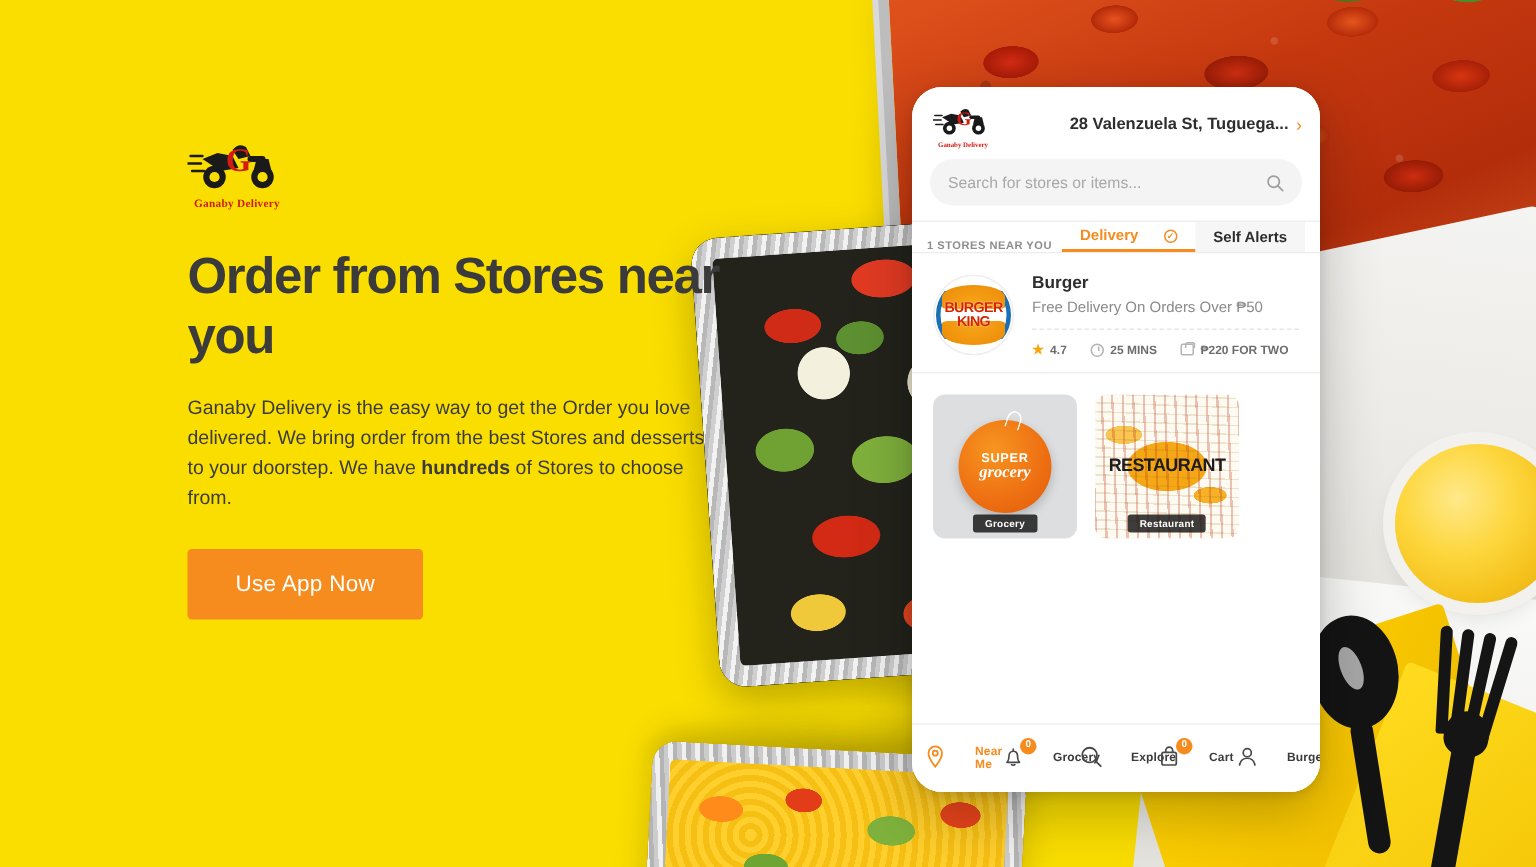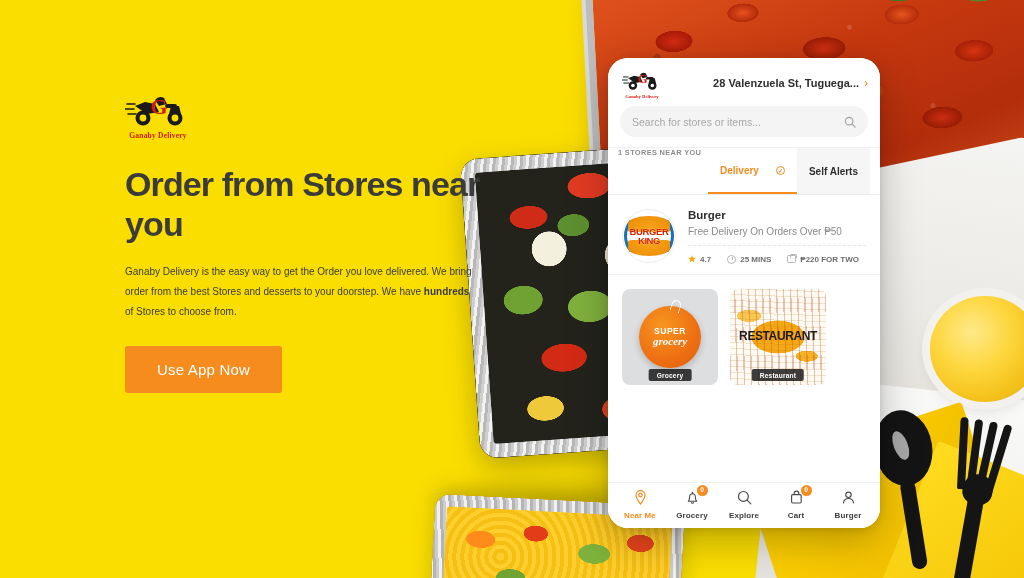--- a/index.html
+++ b/index.html
@@ -206,21 +206,21 @@
     color: #d21b12; letter-spacing: .2px;
     font-family: "Liberation Serif", serif;
   }
 
   h1.headline {
     font-size: 34px; line-height: 40px; font-weight: bold;
     color: #3b3b3b; letter-spacing: -0.9px;
     margin-bottom: 18px;
   }
   p.subcopy {
-    font-size: 10px; line-height: 20px; color: #3b3b3b;
+    font-size: 13px; line-height: 20px; color: #3b3b3b;
     width: 348px; margin-bottom: 24px;
   }
   p.subcopy b { font-weight: bold; }
 
   .cta {
     display: inline-block; background: #F68B1E; color: #fff;
     border: none; cursor: pointer;
     font-size: 15px; font-weight: normal; letter-spacing: .2px;
     padding: 15px 32px; border-radius: 3px;
     font-family: "Liberation Sans", sans-serif;
@@ -266,23 +266,23 @@
   }
   .ph-search input {
     flex: 1; border: none; background: transparent; outline: none;
     font-size: 10.5px; color: #9a9a9a;
     font-family: "Liberation Sans", sans-serif;
   }
   .ph-search input::placeholder { color: #a8a8a8; }
   .mag { width: 12px; height: 12px; flex: 0 0 auto; }
 
   .ph-tabs {
-    display: flex; align-items: flex-start;
+    display: flex; align-items: flex-end;
     border-top: 1px solid #efefef; border-bottom: 1px solid #ececec;
-    padding: 0 10px; height: 48px; background: #fff;
+    padding: 0 10px; height: 22px; background: #fff;
   }
   .tabs-label {
     font-size: 7.4px; font-weight: bold; color: #8d8d8d;
     letter-spacing: .35px; flex: 1; white-space: nowrap;
   }
   .tab {
     font-size: 10px; font-weight: bold; padding: 6px 12px 5px;
     display: flex; align-items: center; gap: 4px; cursor: pointer;
     height: 100%; box-sizing: border-box;
   }
@@ -390,21 +390,21 @@
                     font-family:"Liberation Serif", serif; font-style: italic; }
   .groc-badge .stem2 { position:absolute; top:-6px; left:52%; width:10px; height:12px;
                     border:1.6px solid #fff; border-radius:50% 50% 0 0; border-bottom:none;
                     transform: rotate(18deg); }
 
   .ph-nav {
     height: 46px; background: #fff; border-top: 1px solid #f0f0f0;
     display: flex; align-items: center; justify-content: space-around;
     padding: 0 6px 2px;
   }
-  .nav-item { display: flex; flex-direction: column; align-items: center; gap: 5px;
+  .nav-item { display: flex; flex-direction: row; align-items: center; gap: 18px;
               cursor: pointer; position: relative; width: 50px; }
   .nav-label { font-size: 8px; font-weight: bold; color: #3c3c3c; letter-spacing: .1px; }
   .nav-item.active .nav-label { color: #F68B1E; }
   .nav-ico { width: 17px; height: 17px; position: relative; }
   .badge {
     position: absolute; top: -4px; right: -7px;
     min-width: 11px; height: 11px; border-radius: 50%;
     background: #F68B1E; color: #fff; font-size: 6.6px; font-weight: bold;
     display: flex; align-items: center; justify-content: center;
     line-height: 1;

